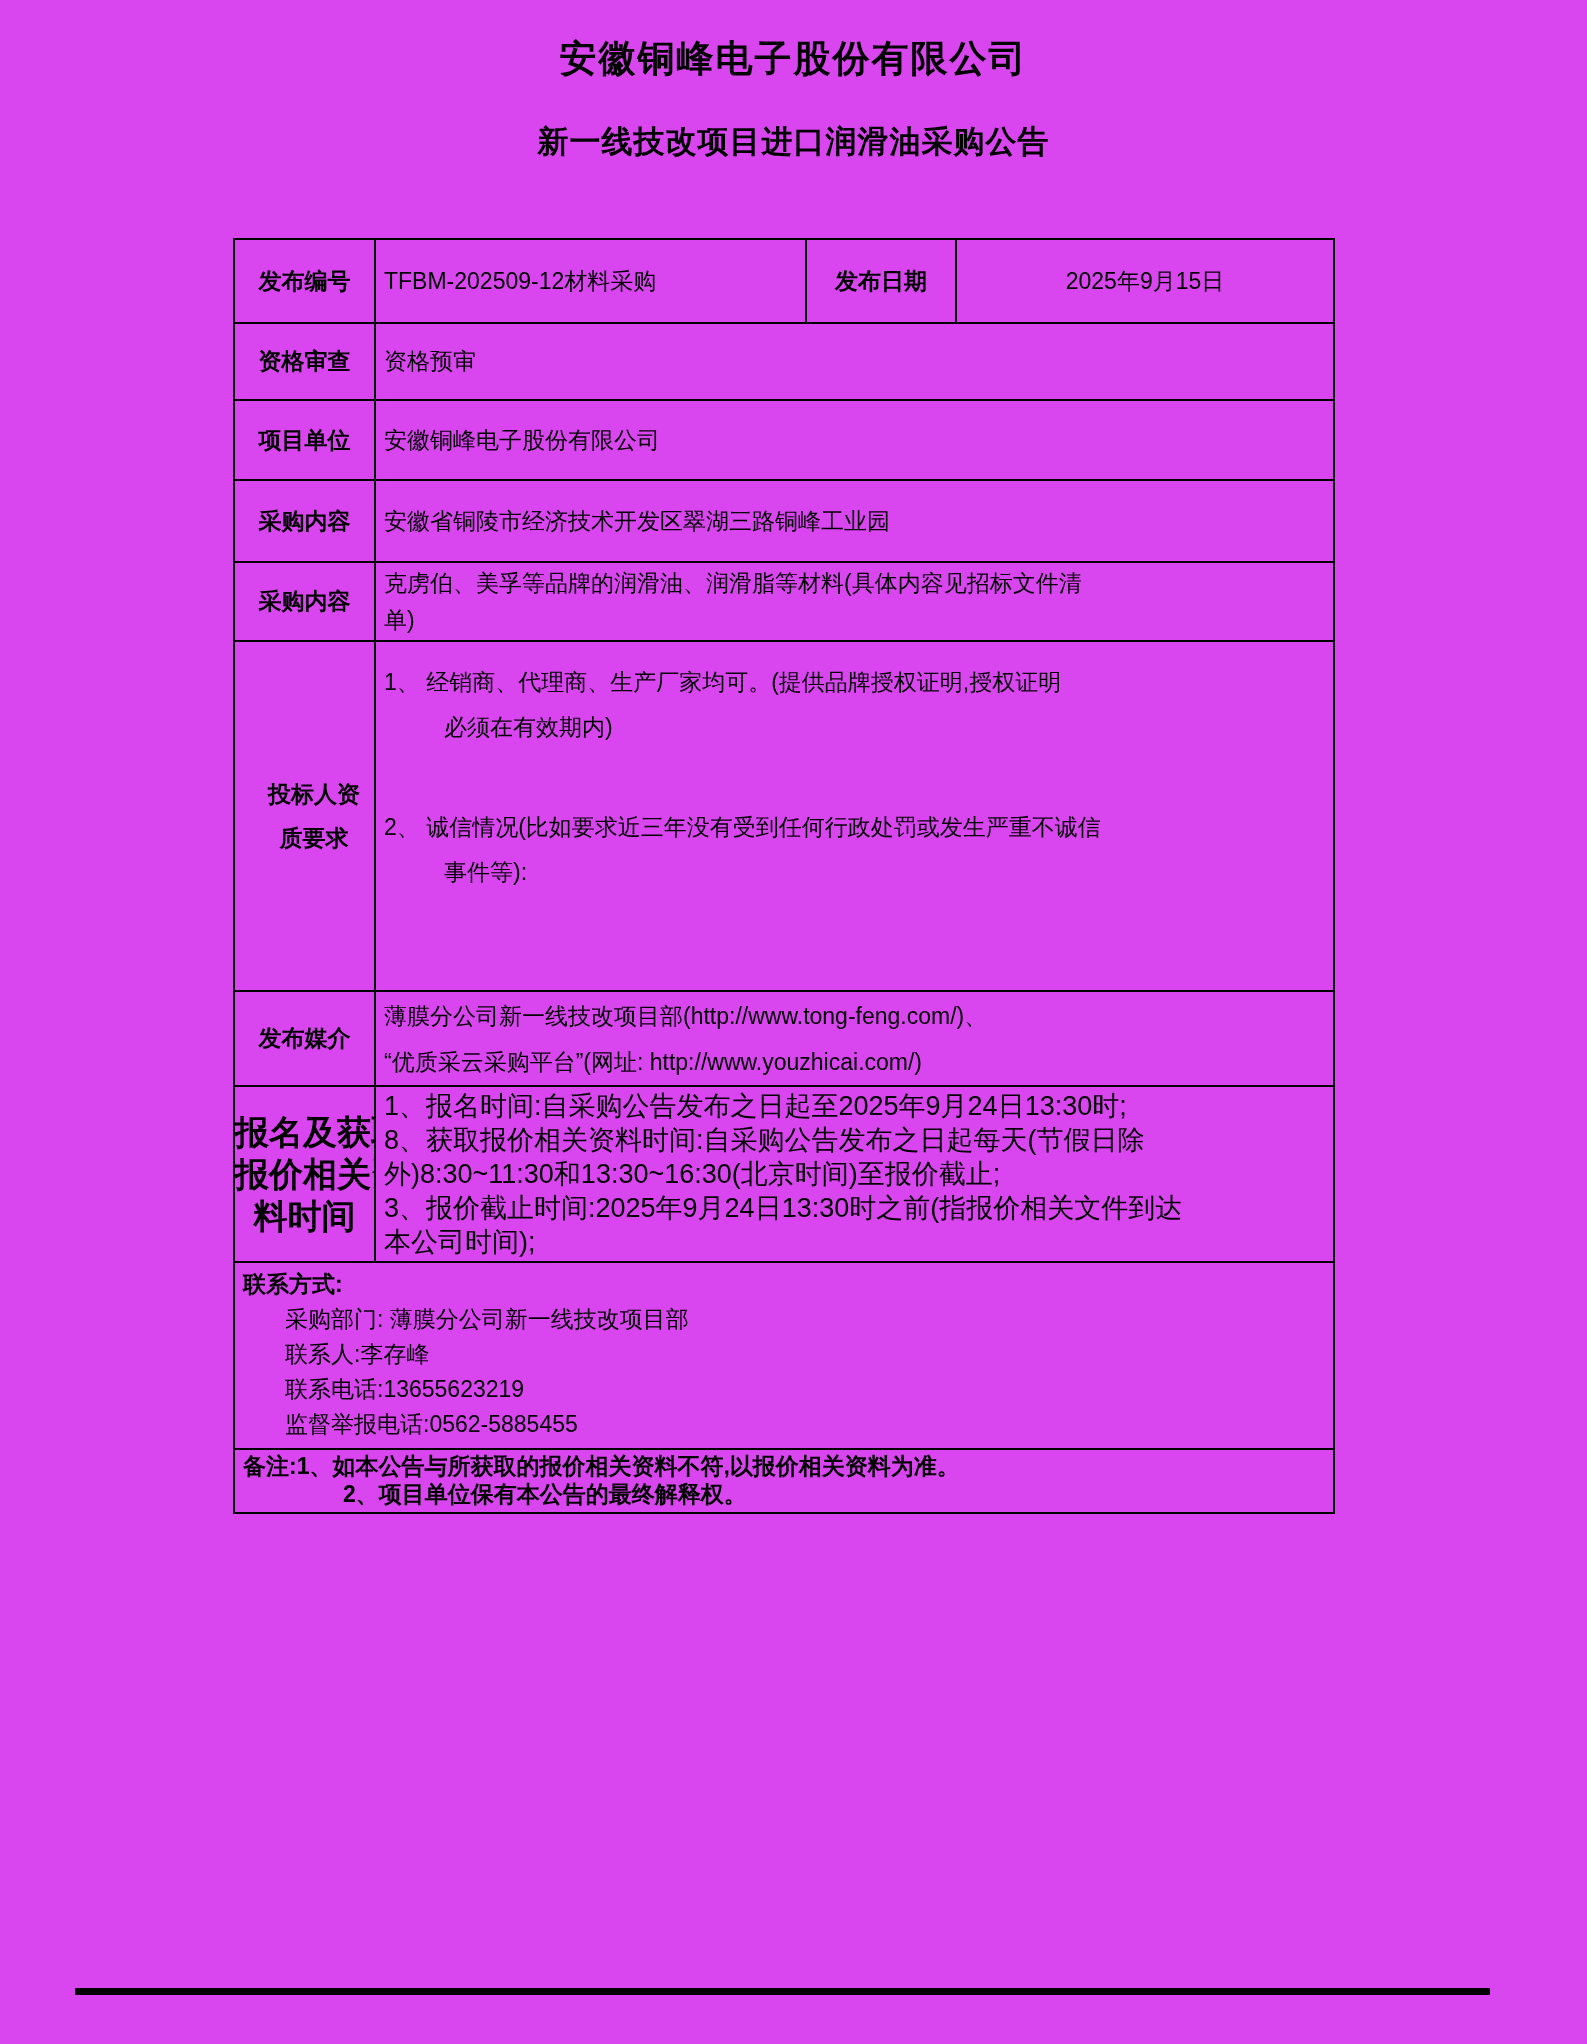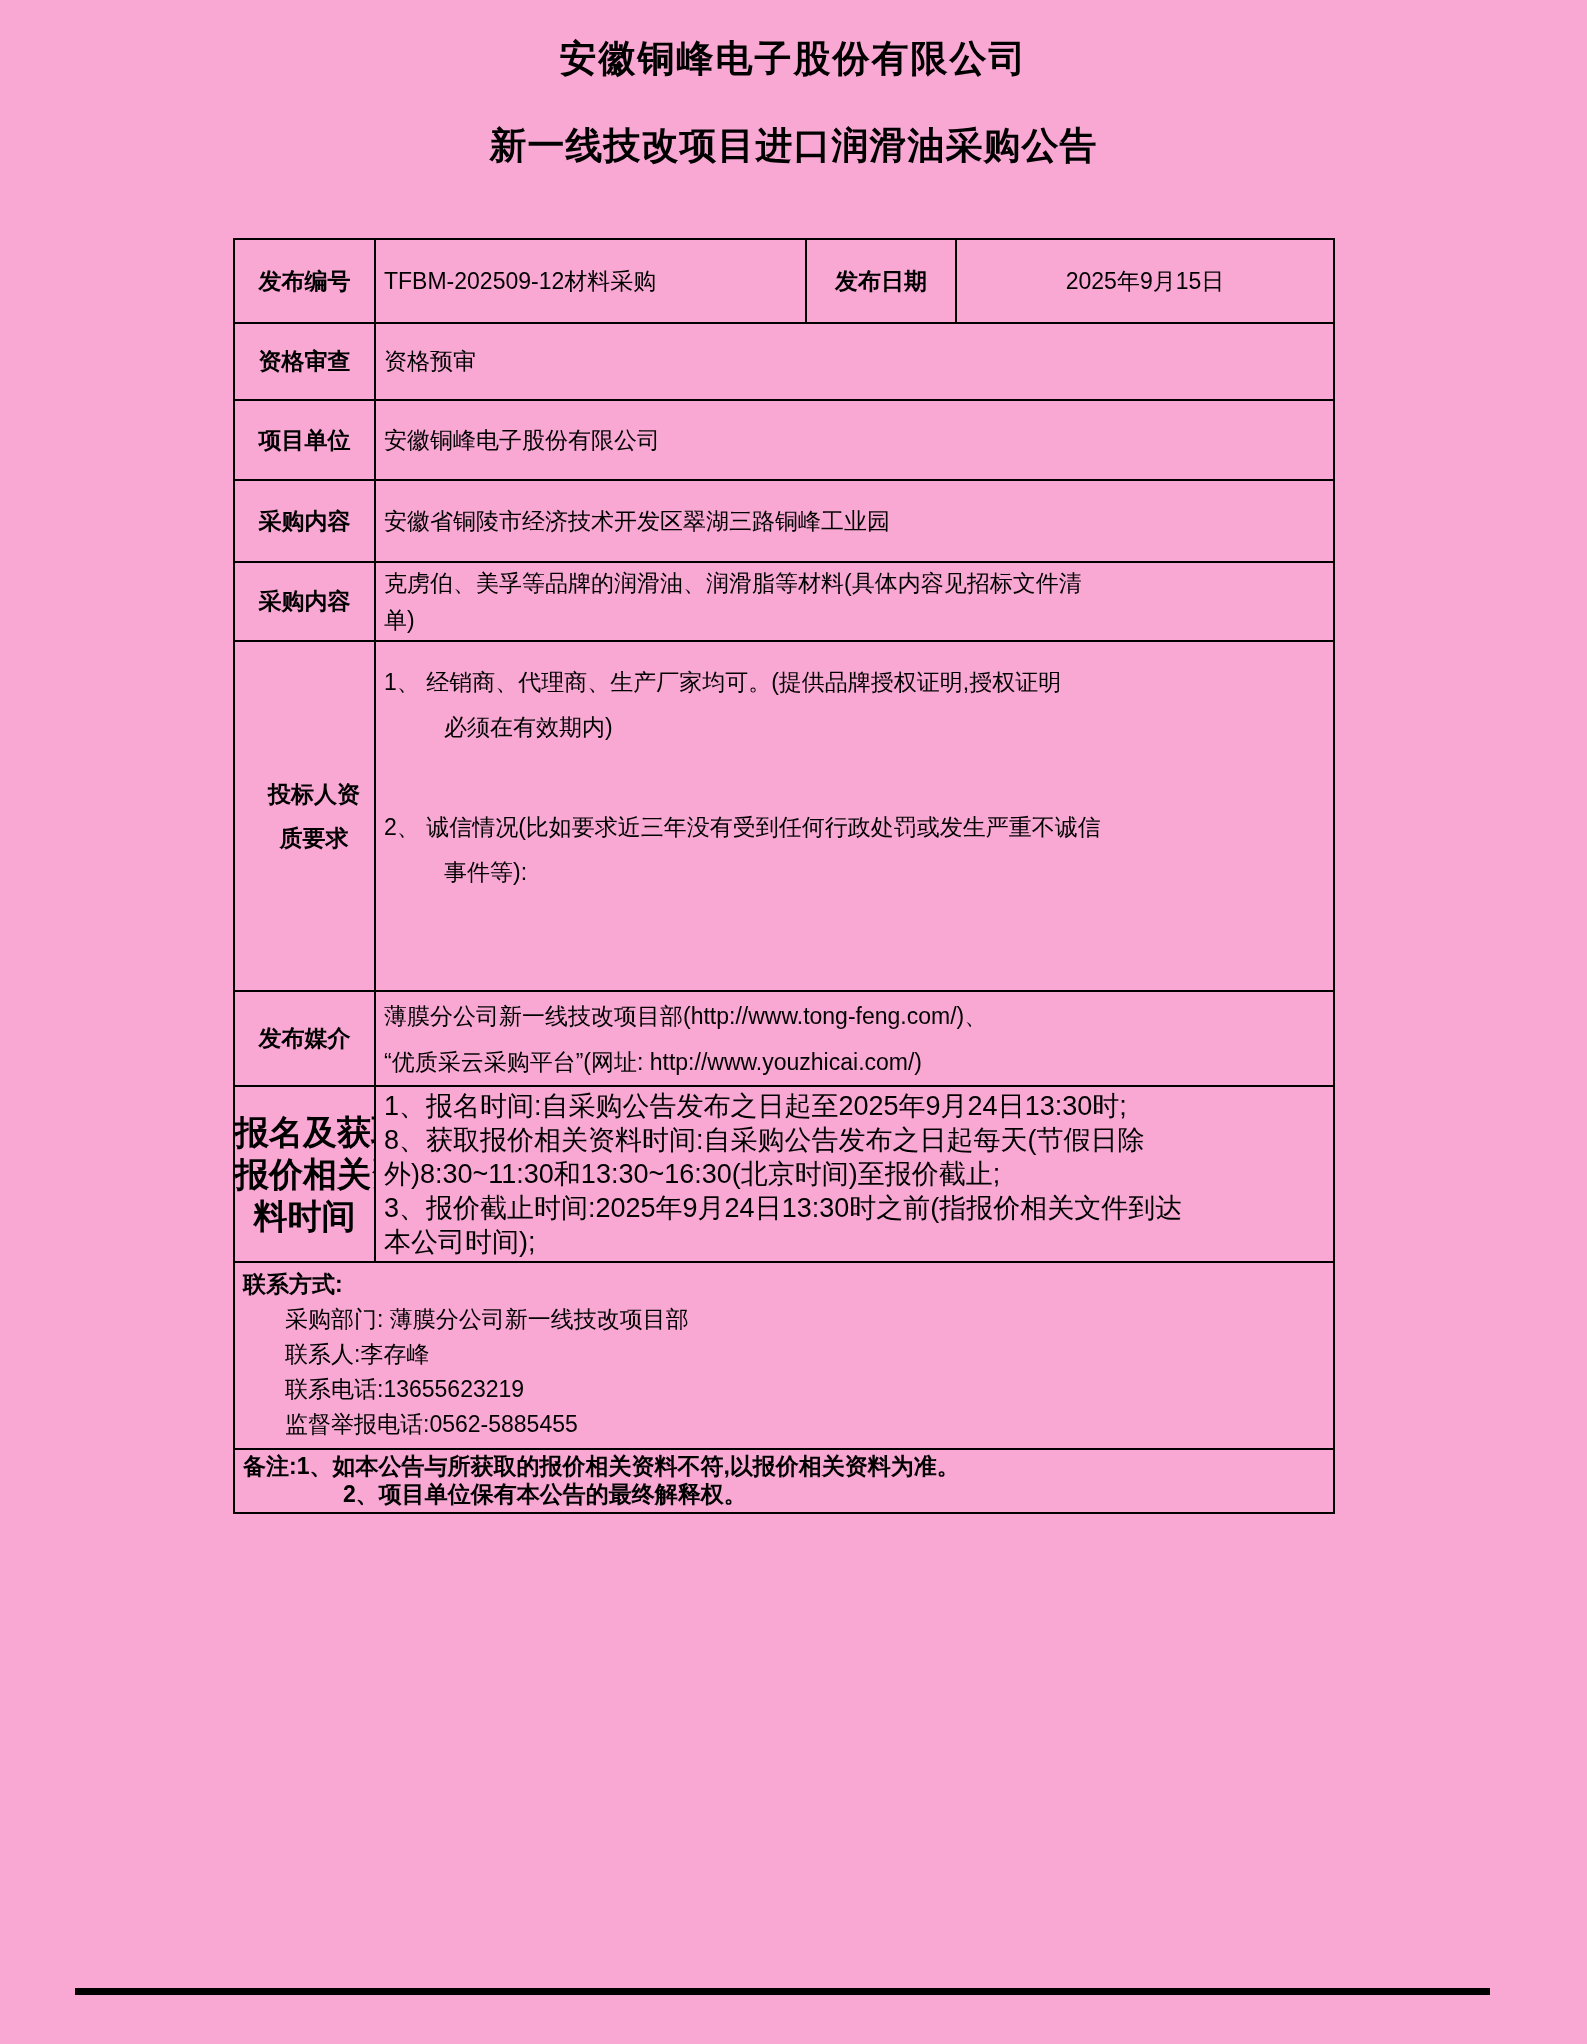--- a/index.html
+++ b/index.html
@@ -4,32 +4,32 @@
 <style>
   html, body { margin: 0; padding: 0; background: #ffffff; }
   body {
     width: 1587px; height: 2044px;
     font-family: "Liberation Sans", sans-serif;
     color: #000;
   }
   .page {
     position: relative;
     width: 1587px; height: 2044px;
-    background: #f9a8d4;
+    background: #d946ef;
     overflow: hidden;
   }
   .title {
     position: absolute; top: 34px; left: 0; width: 100%;
     margin: 0; text-align: center;
     font-size: 37px; font-weight: bold; letter-spacing: 2px;
   }
   .subtitle {
     position: absolute; top: 121px; left: 0; width: 100%;
     margin: 0; text-align: center;
-    font-size: 37px; font-weight: bold; letter-spacing: 1px;
+    font-size: 31px; font-weight: bold; letter-spacing: 1px;
   }
   table.doc-table {
     position: absolute; left: 233px; top: 238px;
     width: 1100px;
     border-collapse: collapse; table-layout: fixed;
   }
   td {
     border: 2px solid #000;
     font-size: 23px; color: #000;
     vertical-align: middle;

